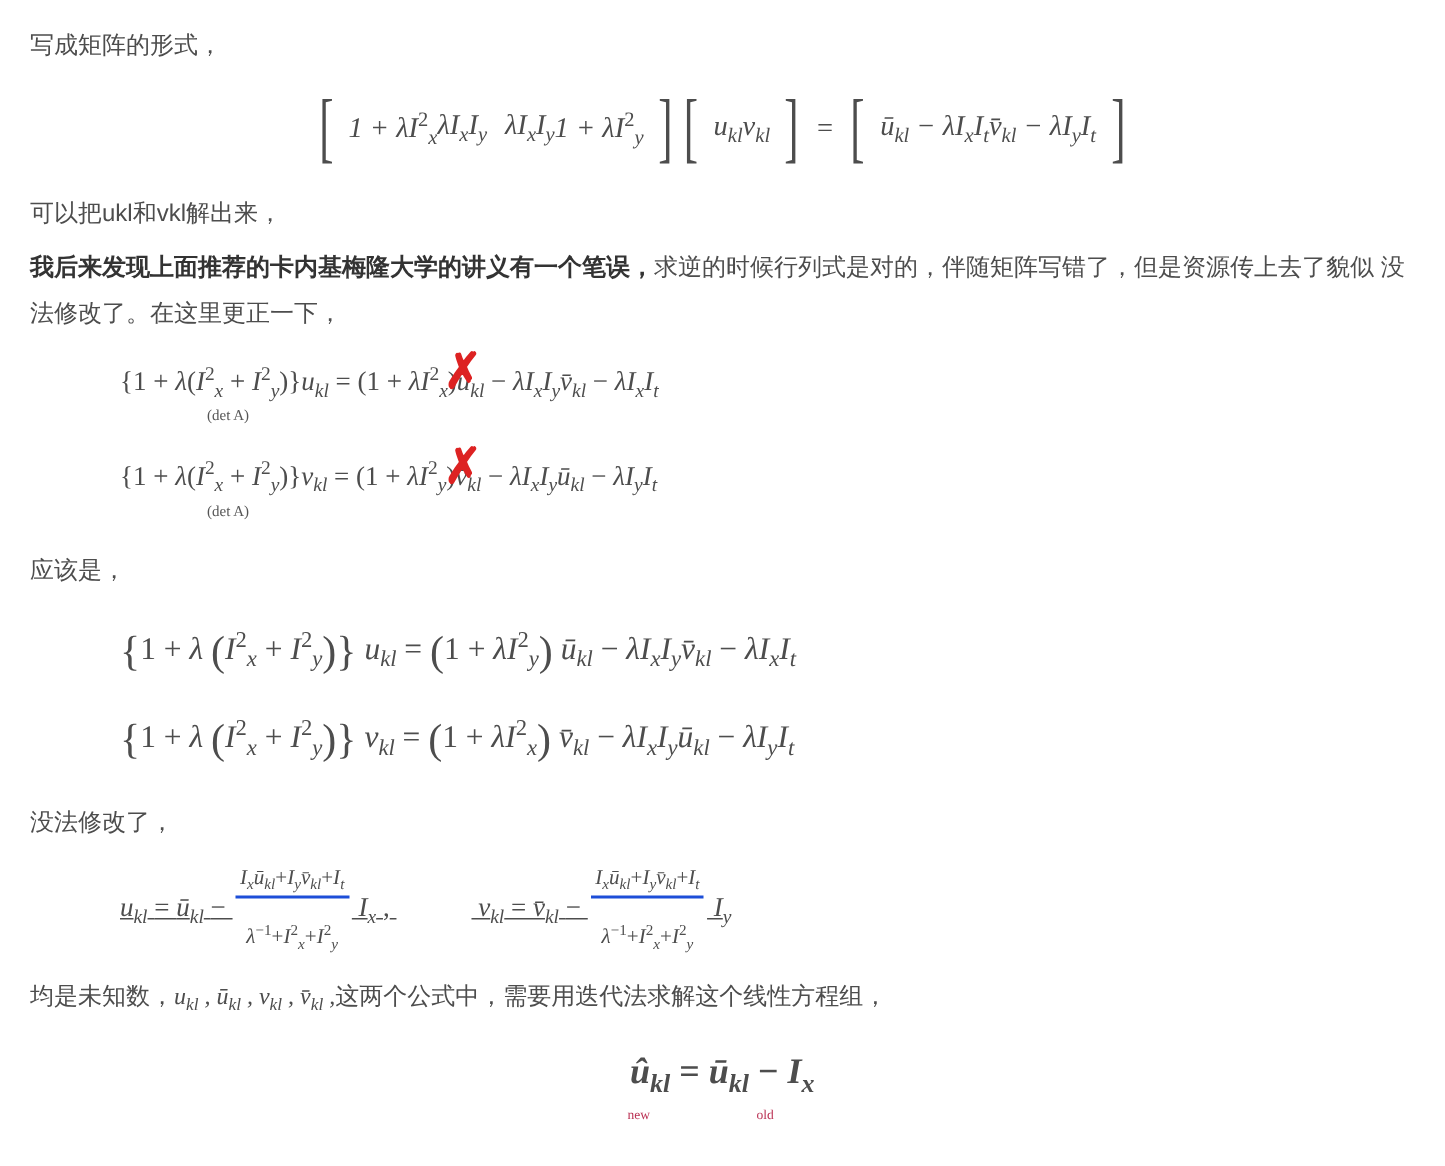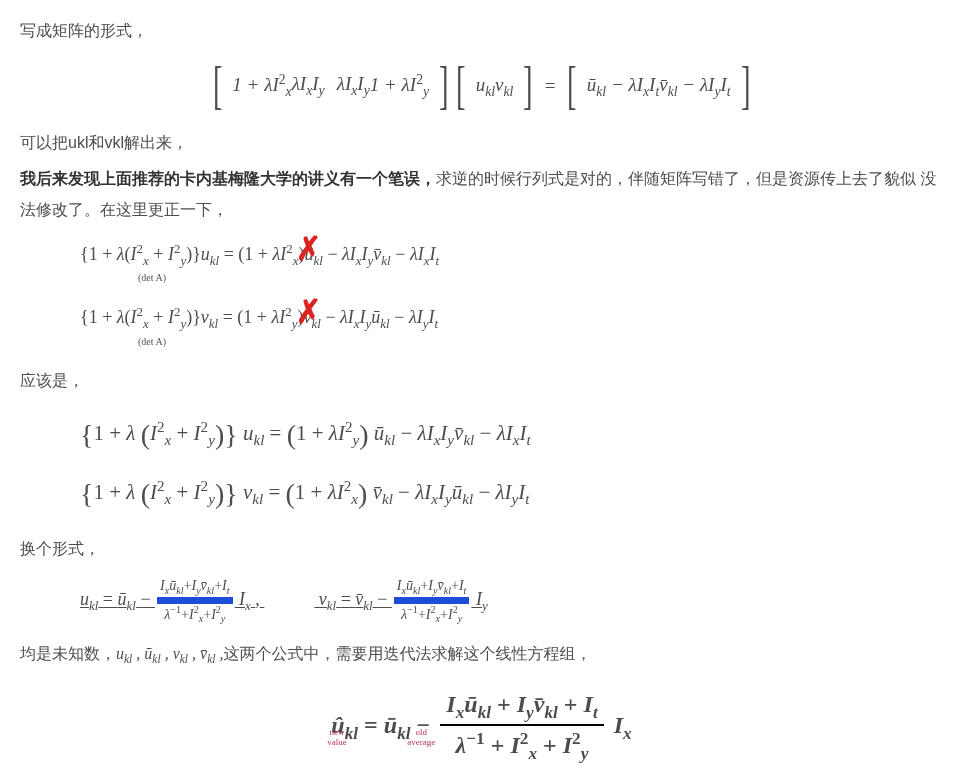--- a/index.html
+++ b/index.html
@@ -104,21 +104,21 @@
     text-decoration: underline;
   }
   .frac {
     display: inline-block;
     vertical-align: middle;
     text-align: center;
     line-height: 1.05;
     margin: 0 2px;
   }
   .frac .num { display:block; font-size: 0.78em; padding: 0 3px; }
-  .frac .den { display:block; font-size: 0.78em; border-top: 7px solid #1d4ed8; padding: 1px 3px 0; }
+  .frac .den { display:block; font-size: 0.78em; border-top: 2px solid #1d4ed8; padding: 17px 3px 0; }
   .gap { display:inline-block; width:50px; }
 
   
   .imath { font-family:"Times New Roman",serif; font-style:italic; }
 
   
   .final-block {
     text-align: center;
     margin: 20px 0 6px;
     font-family: "Times New Roman", serif;
@@ -208,21 +208,21 @@
 
 <div class="corr-block">
   <div>
     <span class="brace-l">{</span><span class="up">1 + </span>λ <span class="paren-l">(</span>I<span class="sup">2</span><span class="sub">x</span> <span class="up">+ </span>I<span class="sup">2</span><span class="sub">y</span><span class="paren-r">)</span><span class="brace-r">}</span> u<span class="sub">kl</span> <span class="up">= </span><span class="paren-l">(</span><span class="up">1 + </span>λI<span class="sup">2</span><span class="sub">y</span><span class="paren-r">)</span> ū<span class="sub">kl</span> <span class="up">− </span>λI<span class="sub">x</span>I<span class="sub">y</span>v̄<span class="sub">kl</span> <span class="up">− </span>λI<span class="sub">x</span>I<span class="sub">t</span>
   </div>
   <div>
     <span class="brace-l">{</span><span class="up">1 + </span>λ <span class="paren-l">(</span>I<span class="sup">2</span><span class="sub">x</span> <span class="up">+ </span>I<span class="sup">2</span><span class="sub">y</span><span class="paren-r">)</span><span class="brace-r">}</span> v<span class="sub">kl</span> <span class="up">= </span><span class="paren-l">(</span><span class="up">1 + </span>λI<span class="sup">2</span><span class="sub">x</span><span class="paren-r">)</span> v̄<span class="sub">kl</span> <span class="up">− </span>λI<span class="sub">x</span>I<span class="sub">y</span>ū<span class="sub">kl</span> <span class="up">− </span>λI<span class="sub">y</span>I<span class="sub">t</span>
   </div>
 </div>
 
-<p>换个形式，</p>
+<p>没法修改了，</p>
 
 <div class="compact-block">
   u<span class="sub">kl</span> <span class="up">= </span>ū<span class="sub">kl</span> <span class="up">− </span>
   <span class="frac">
     <span class="num">I<span class="sub">x</span>ū<span class="sub">kl</span><span class="up">+</span>I<span class="sub">y</span>v̄<span class="sub">kl</span><span class="up">+</span>I<span class="sub">t</span></span>
     <span class="den">λ<span class="sup">−1</span><span class="up">+</span>I<span class="sup">2</span><span class="sub">x</span><span class="up">+</span>I<span class="sup">2</span><span class="sub">y</span></span>
   </span>
   I<span class="sub">x</span> <span class="up">,</span>
   <span class="gap"></span>
   v<span class="sub">kl</span> <span class="up">= </span>v̄<span class="sub">kl</span> <span class="up">− </span>
@@ -233,24 +233,20 @@
   I<span class="sub">y</span>
 </div>
 
 <p>
   <span>均是未知数，</span><span class="imath">u<span class="sub">kl</span> , ū<span class="sub">kl</span> , v<span class="sub">kl</span> , v̄<span class="sub">kl</span> ,</span><span>这两个公式中，需要用迭代法求解这个线性方程组，</span>
 </p>
 
 <div class="final-block">
   <div class="final-line">
     û<span class="sub">kl</span> <span class="up">= </span>ū<span class="sub">kl</span> <span class="up">− </span>
-    <span class="bigfrac">
-      <span class="num">I<span class="sub">x</span>ū<span class="sub">kl</span> <span class="up">+ </span>I<span class="sub">y</span>v̄<span class="sub">kl</span> <span class="up">+ </span>I<span class="sub">t</span></span>
-      <span class="den">λ<span class="sup">−1</span> <span class="up">+ </span>I<span class="sup">2</span><span class="sub">x</span> <span class="up">+ </span>I<span class="sup">2</span><span class="sub">y</span></span>
-    </span>
     I<span class="sub">x</span>
     <span class="newval" style="left:-4px; top:36px;">new
 value</span>
     <span class="oldavg" style="left:76px; top:36px;">old
 average</span>
   </div>
   <br>
   
   
 </div>

